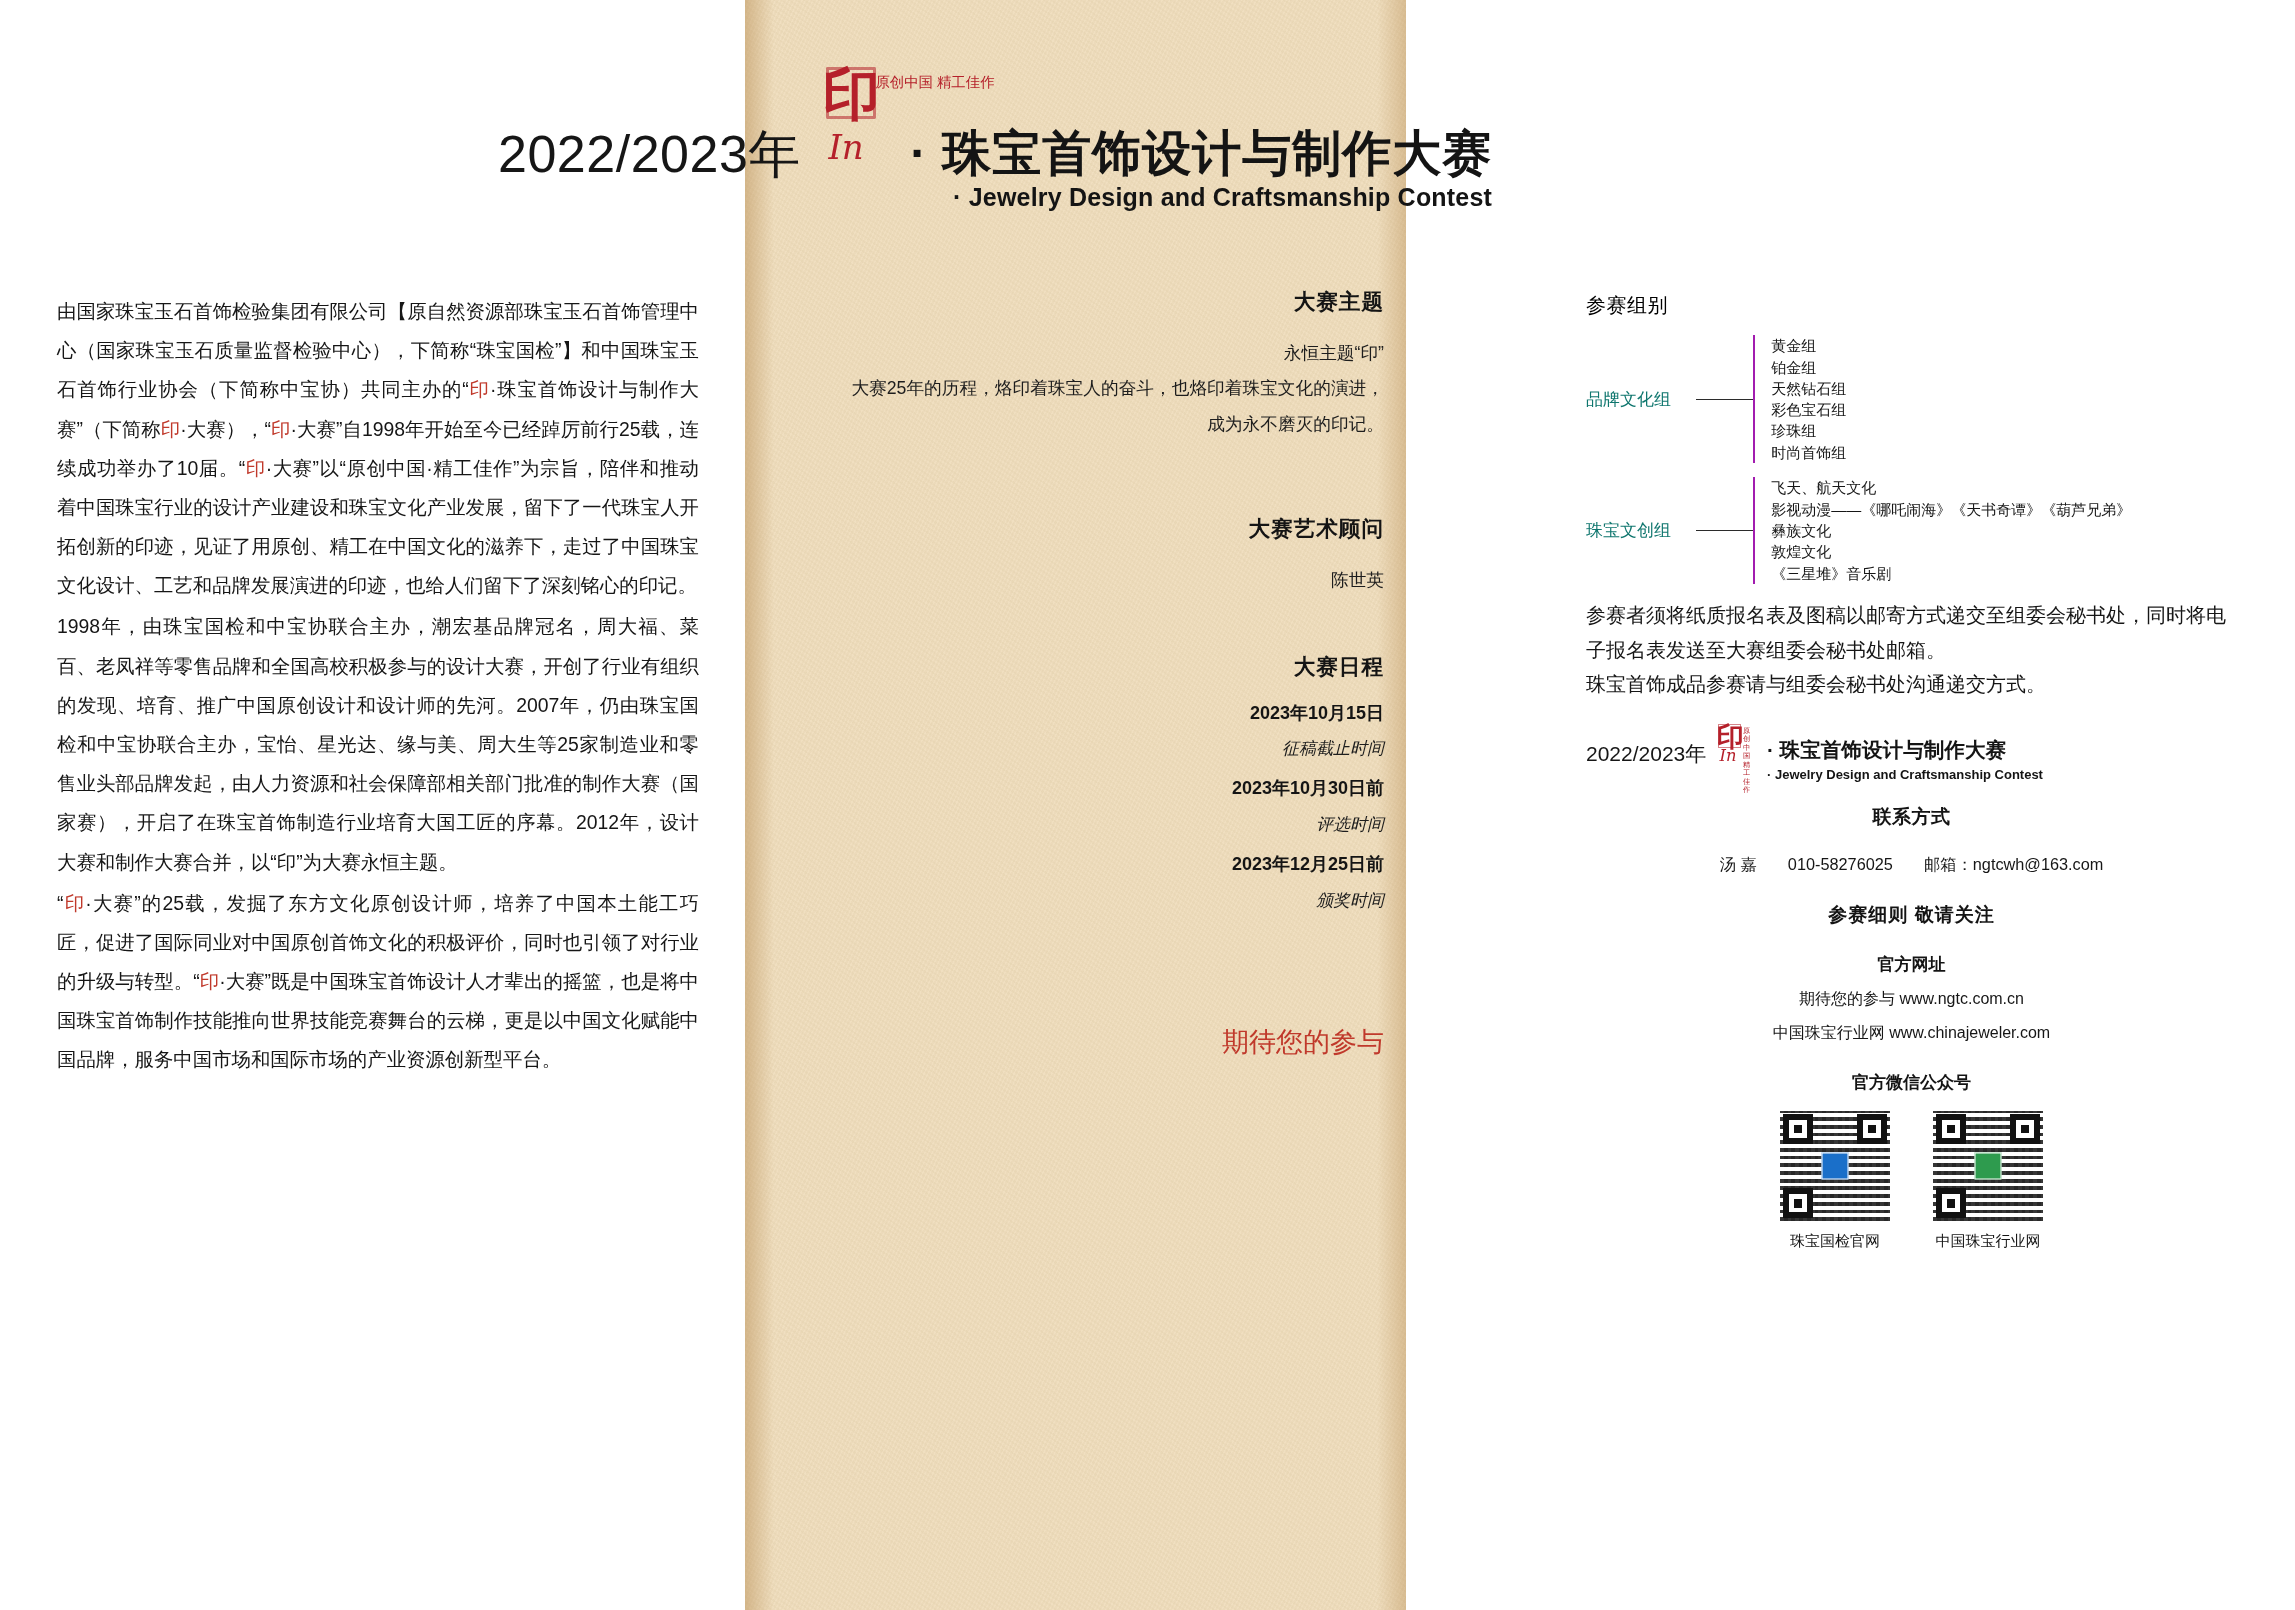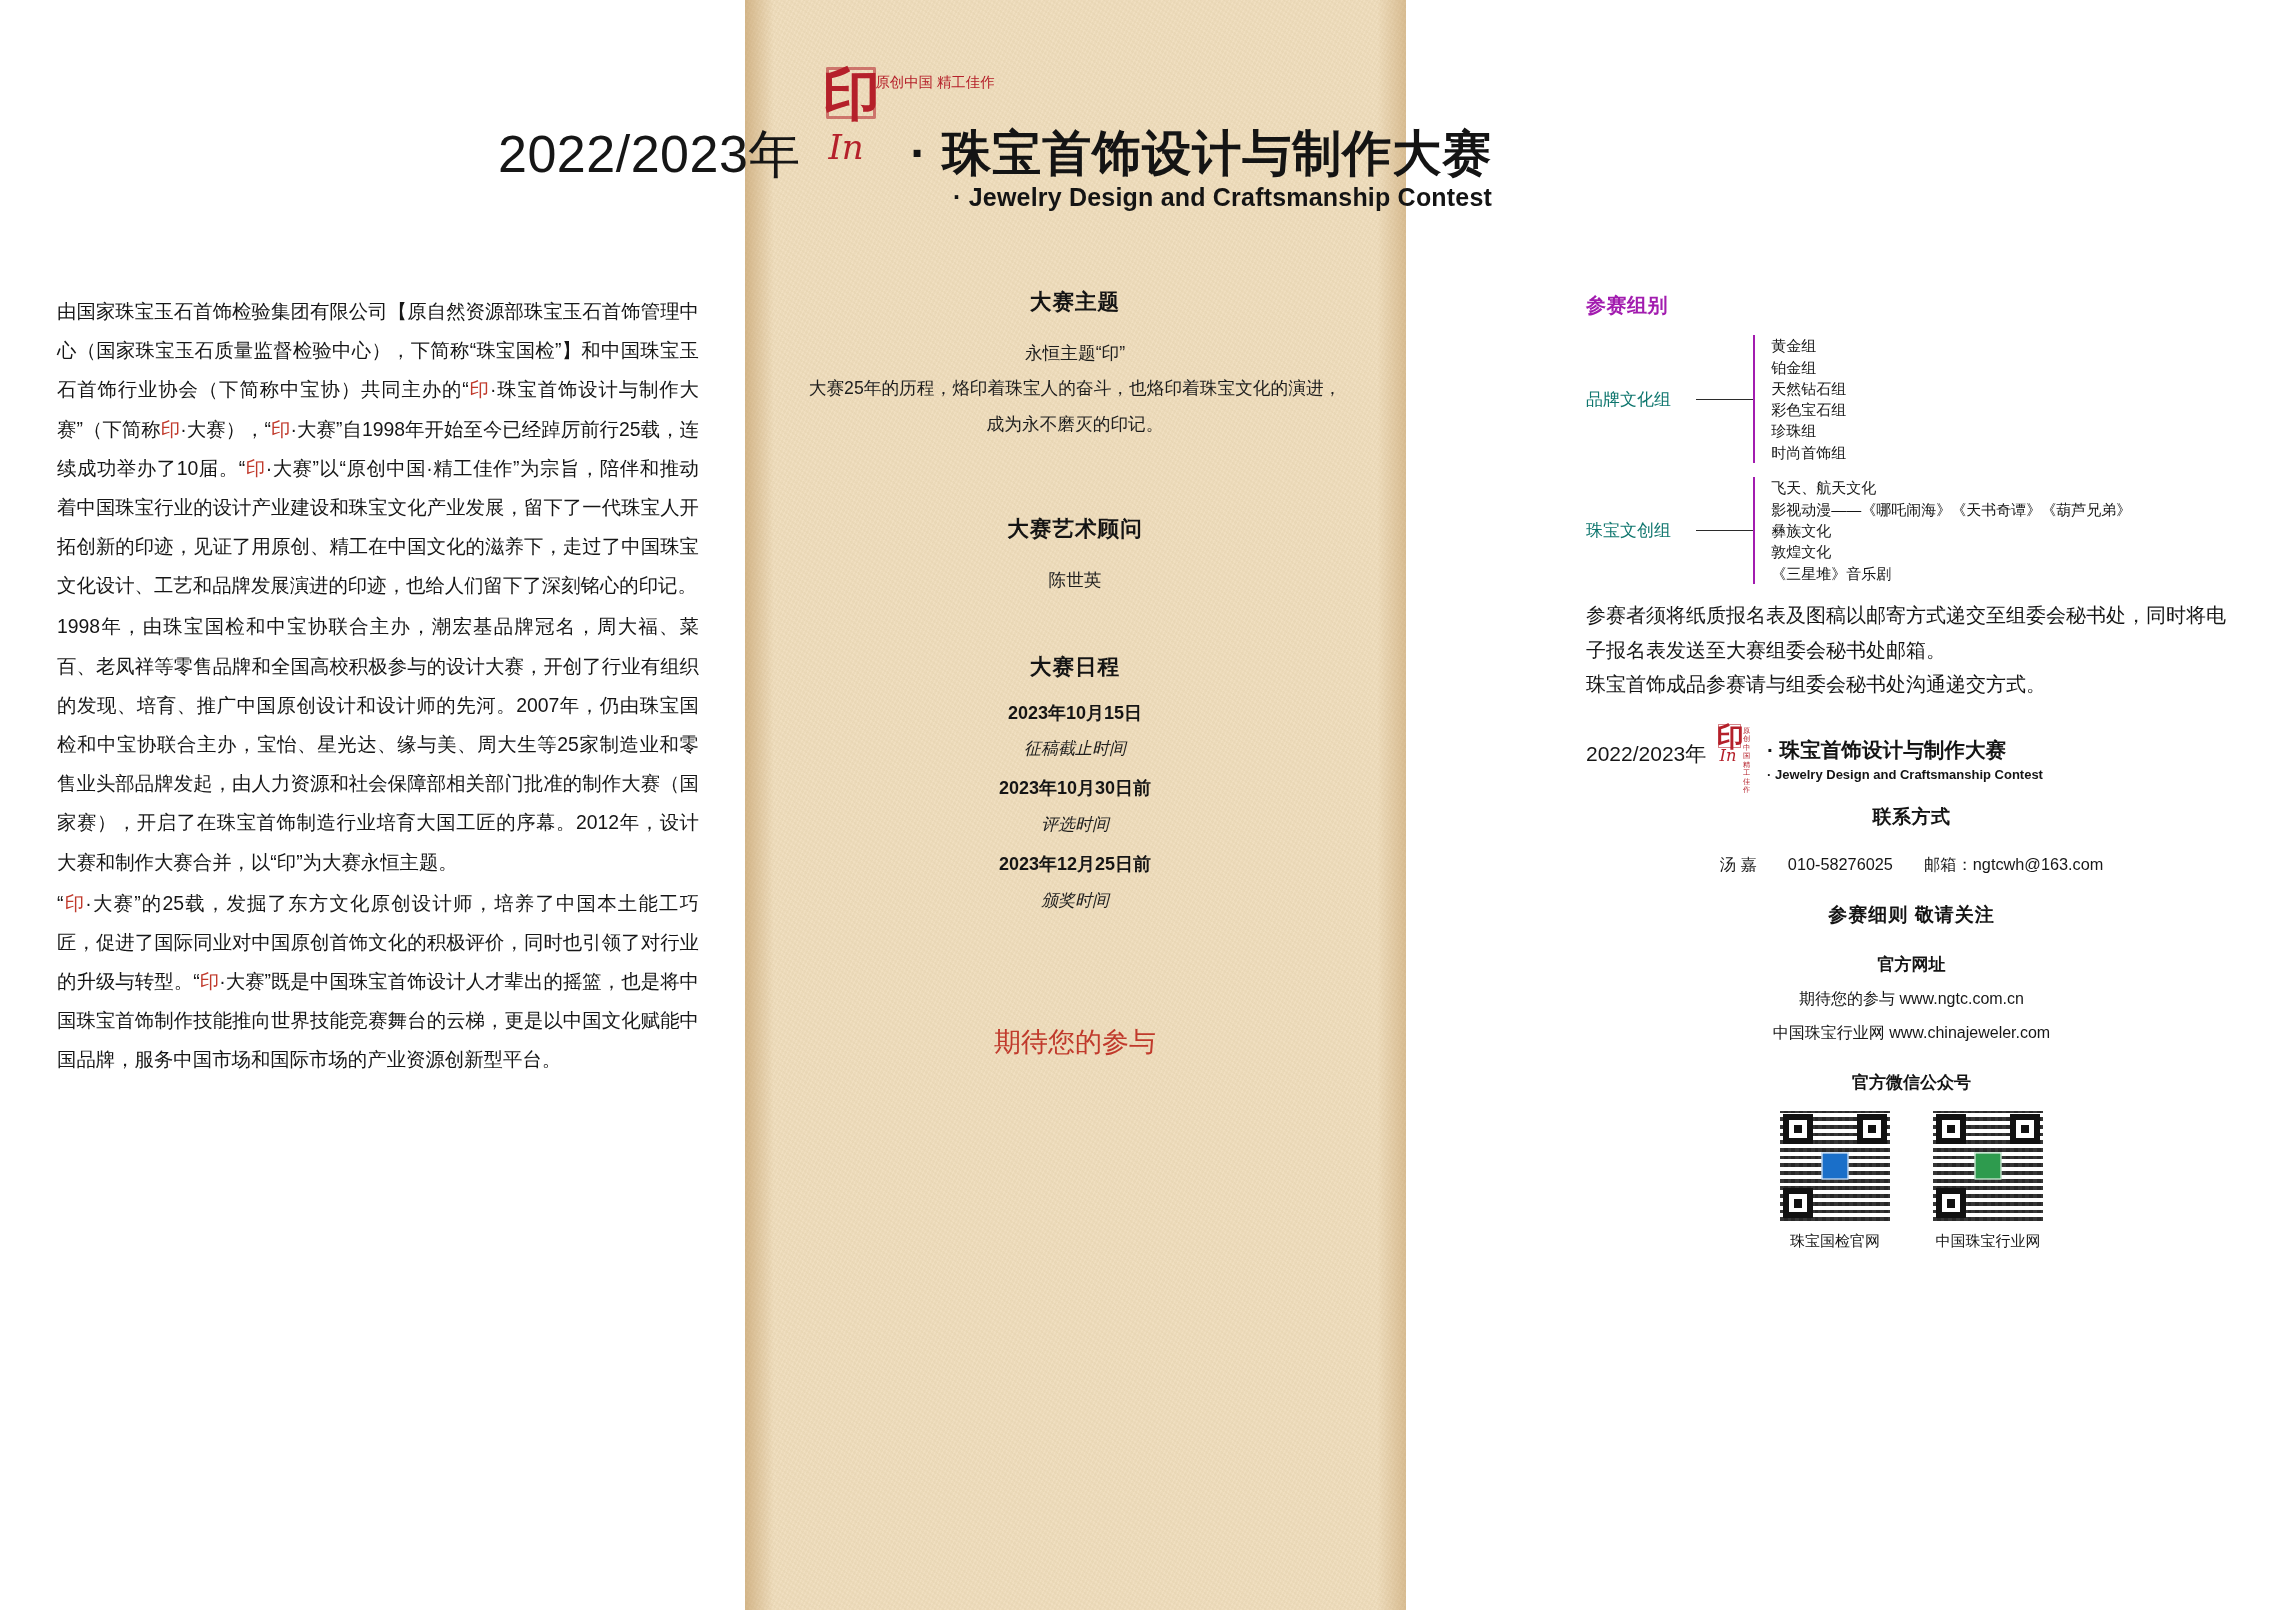--- a/index.html
+++ b/index.html
@@ -158,21 +158,21 @@
   }
   .para + .para { margin-top: 1.9px; }
   .red { color: #c0392b; }
 
   
   .center-content {
     position: absolute;
     left: 766px;
     top: 287px;
     width: 618px;
-    text-align: center;
+    text-align: right;
     z-index: 6;
   }
   .c-head {
     font-size: 21.6px;
     font-weight: 700;
     color: #141414;
     letter-spacing: 1px;
     margin-bottom: 20px;
   }
   .c-line {
@@ -206,22 +206,22 @@
   
   .right-col {
     position: absolute;
     left: 1586px;
     top: 292px;
     width: 651px;
     z-index: 4;
   }
   .r-head {
     font-size: 20px;
-    font-weight: 700;
-    color: #a21caf;
+    font-weight: 400;
+    color: #000000;
     letter-spacing: 0.5px;
     margin-bottom: 16.3px;
   }
   .group-block {
     display: flex;
     align-items: center;
     margin-bottom: 14.4px;
   }
   .group-name {
     font-size: 17px;

